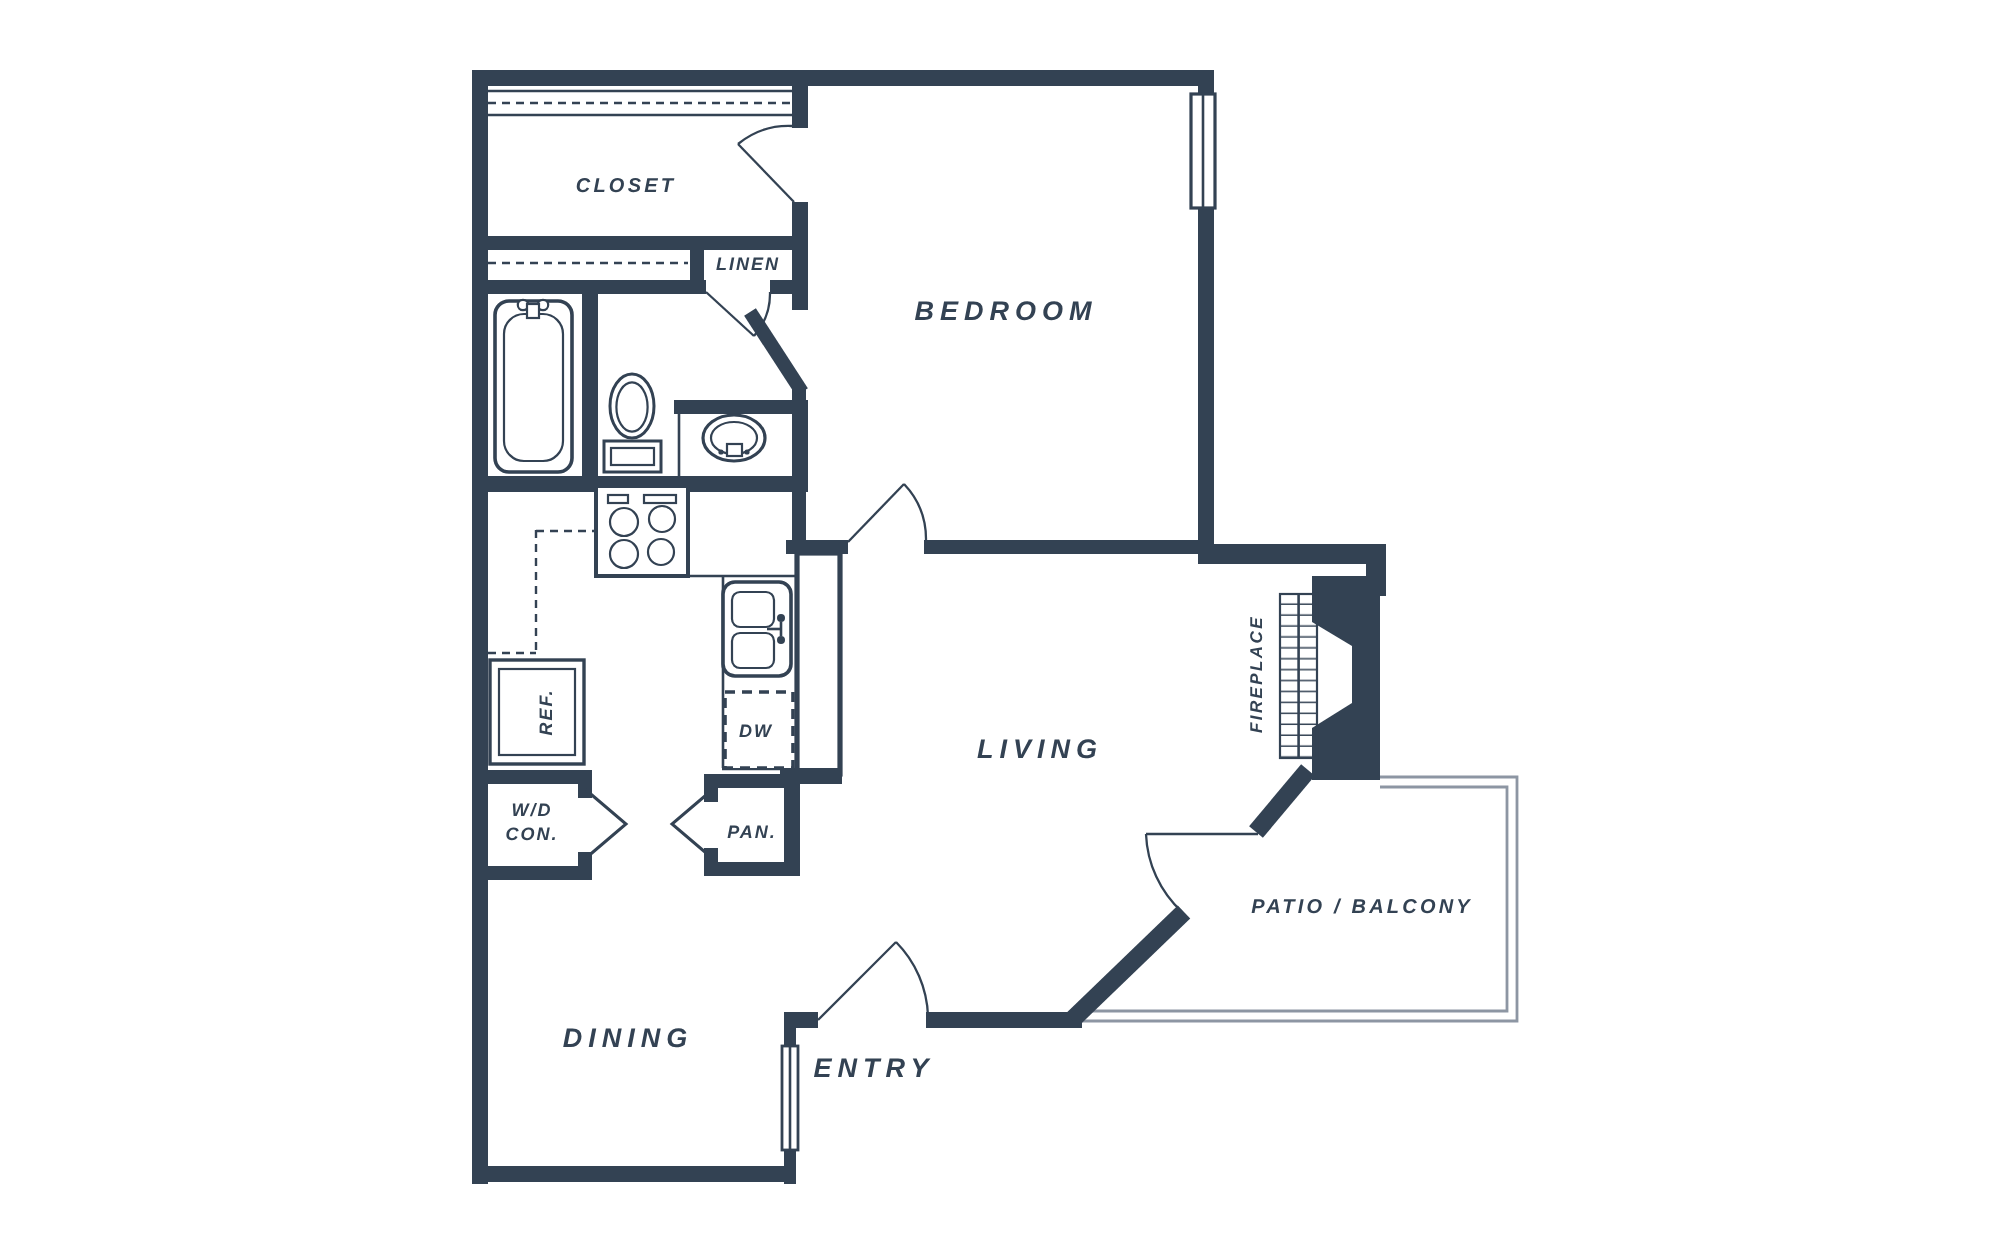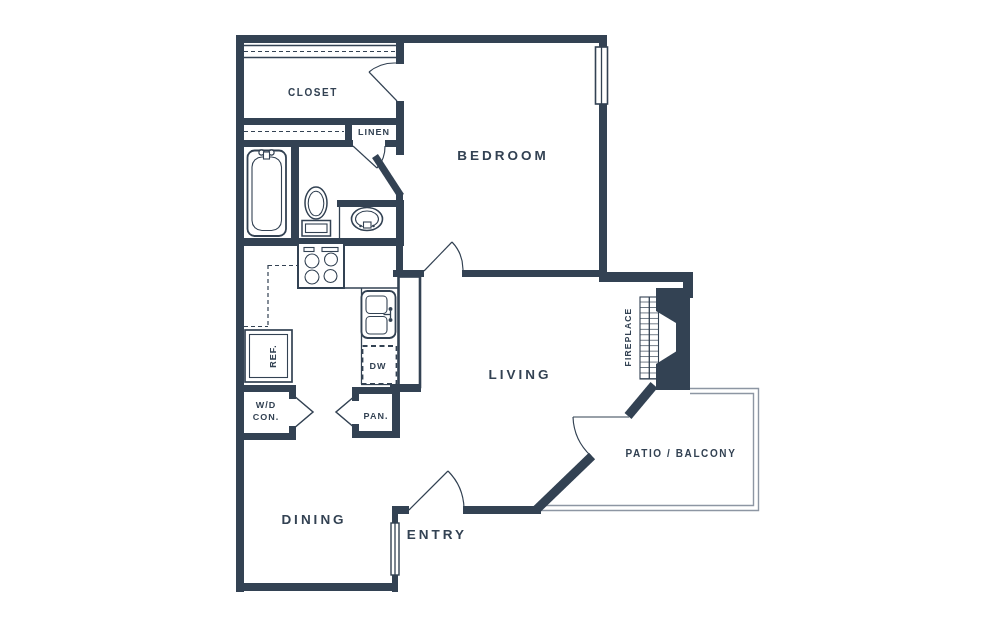--- a/index.html
+++ b/index.html
@@ -1,17 +1,17 @@
 <!DOCTYPE html>
 <html style="--wall: #334253; --rail: #8d96a3; --bg: #ffffff;"><head>
 <meta charset="utf-8">
 <style>
   :root{ --wall:#334253; --rail:#8d96a3; --bg:#ffffff; }
   html,body{margin:0;padding:0;background:var(--bg);}
-  .stage{position:relative;width:928px;height:626px;background:var(--bg);overflow:hidden;}
+  .stage{position:relative;width:928px;height:626px;background:var(--bg);overflow:hidden;font-style:italic;}
   svg{display:block}
   
   .w{fill:var(--wall);stroke:none}
   
   .tk{stroke:var(--wall);fill:none;stroke-linecap:butt}
   
   .ln{stroke:var(--wall);stroke-width:1.3;fill:none}
   
   .dash{stroke:var(--wall);stroke-width:1.2;stroke-dasharray:4 3;fill:none}
   .dashbox{stroke:var(--wall);stroke-width:1.8;stroke-dasharray:5 3.5;fill:#fff}

